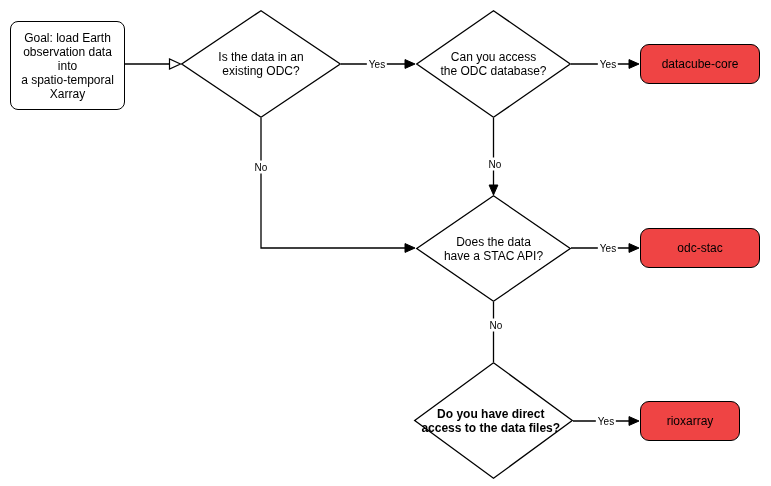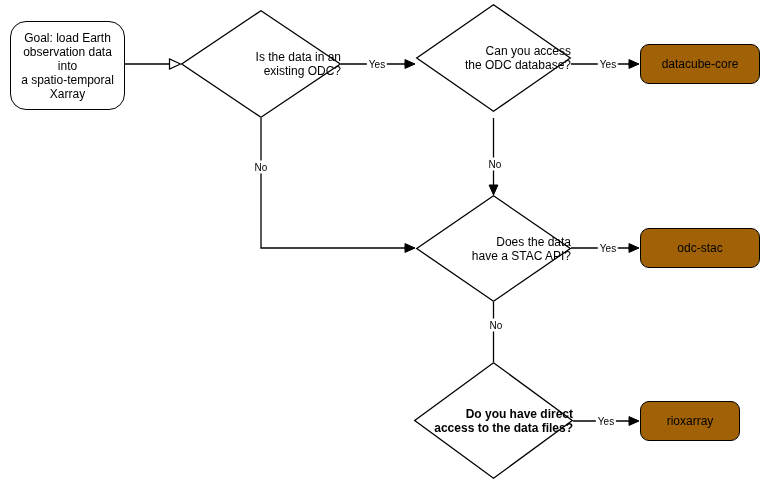--- a/index.html
+++ b/index.html
@@ -45,31 +45,30 @@
     display: flex;
     align-items: center;
     justify-content: center;
     text-align: center;
     font-size: 12px;
     line-height: 14px;
   }
   .node.rounded {
     background: #ffffff;
     border: 1.3px solid #000000;
-    border-radius: 16px;
+    border-radius: 8px;
   }
   .node.result {
-    background: #a16207;
+    background: #ef4444;
     border: 1.3px solid #000000;
     border-radius: 9px;
   }
   .node.diamond-node {
     background: transparent;
     border: none;
-    text-align: right;
   }
   .diamond-shape {
     position: absolute;
     left: 0;
     top: 0;
     width: 100%;
     height: 100%;
     overflow: visible;
   }
   .diamond-shape polygon {
@@ -146,21 +145,21 @@
   </div>
 
   <div class="node diamond-node" style="left:181px; top:10px; width:160px; height:108px;">
     <svg class="diamond-shape" viewBox="0 0 160 108" preserveAspectRatio="none">
       <polygon points="80,0.7 159.3,54 80,107.3 0.7,54"></polygon>
     </svg>
     <div class="node-label">Is the data in an
 existing ODC?</div>
   </div>
 
-  <div class="node diamond-node" style="left:416px; top:4px; width:155px; height:108px;">
+  <div class="node diamond-node" style="left:416px; top:10px; width:155px; height:108px;">
     <svg class="diamond-shape" viewBox="0 0 155 108" preserveAspectRatio="none">
       <polygon points="77.5,0.7 154.3,54 77.5,107.3 0.7,54"></polygon>
     </svg>
     <div class="node-label">Can you access
 the ODC database?</div>
   </div>
 
   <div class="node result" style="left:640px; top:44px; width:120px; height:40px;">
     <div class="node-label">datacube-core</div>
   </div>

